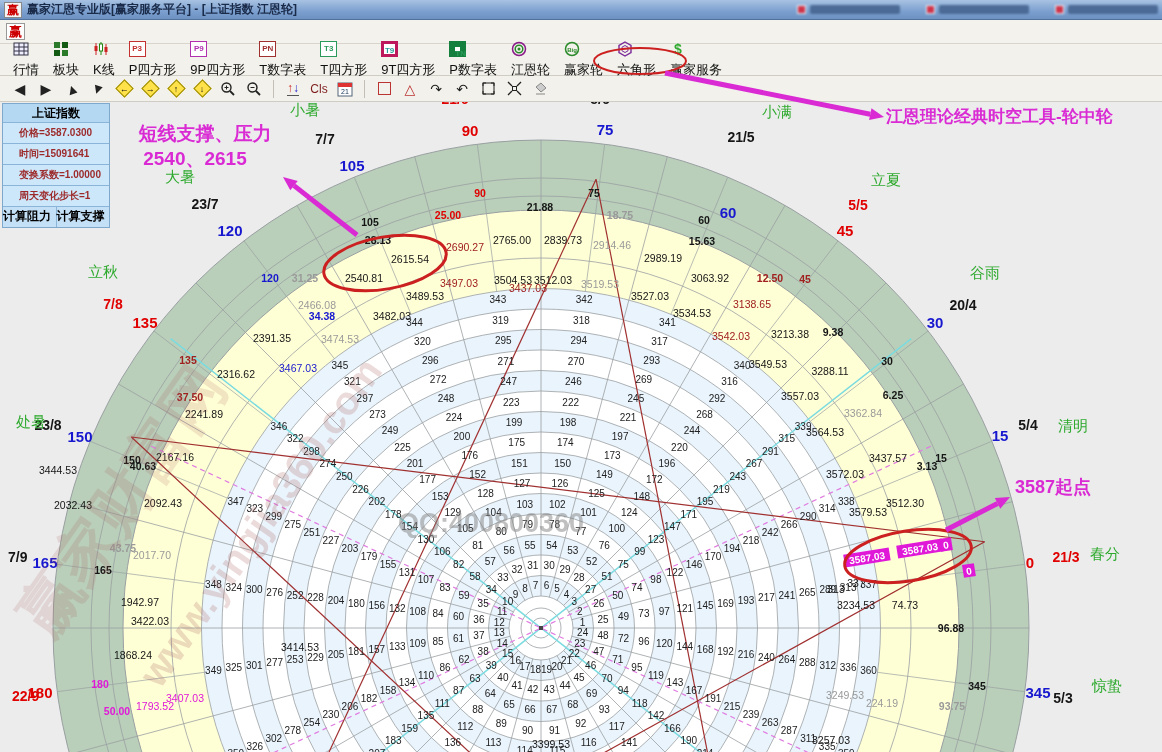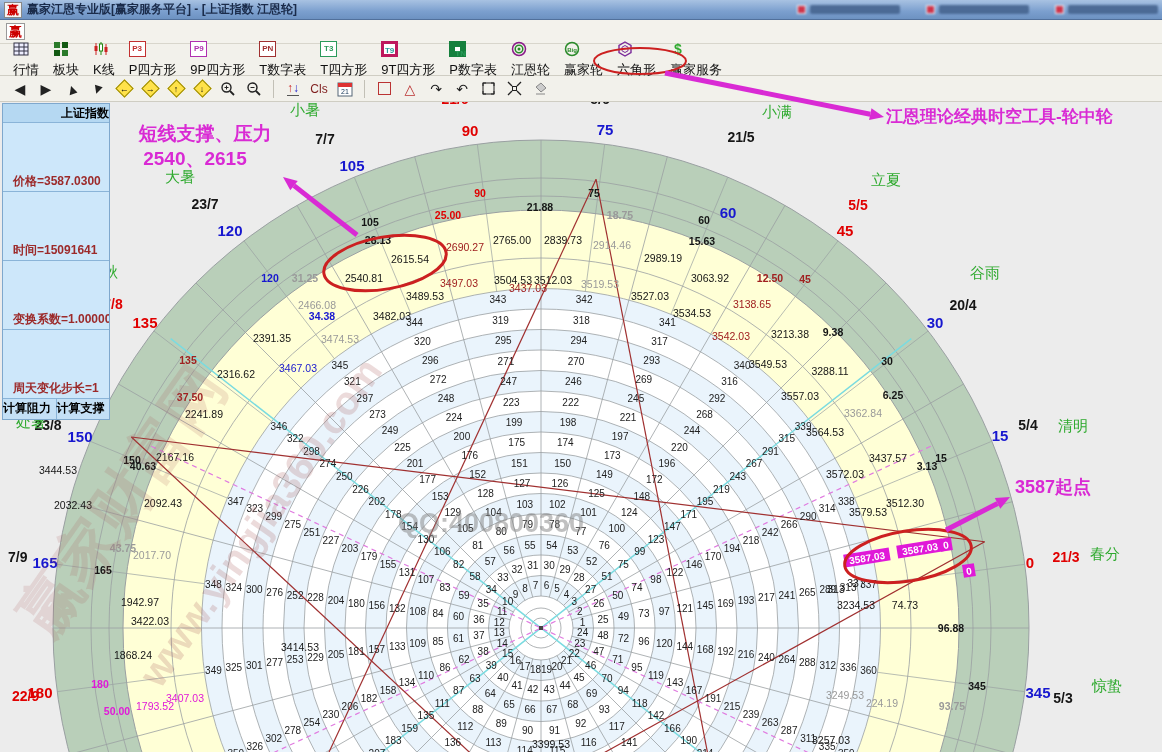--- a/index.html
+++ b/index.html
@@ -40,24 +40,24 @@
   .t2btn { width:24px; height:22px; display:flex; align-items:center; justify-content:center;
     font-size:14px; cursor:default; }
   .t2sep { width:1px; height:18px; background:#c2c0b6; margin:0 5px; }
   .diamond { width:13px; height:13px; background:#ffe24a; border:1px solid #9a8a00; transform:rotate(45deg);
     display:flex; align-items:center; justify-content:center; }
   .diamond span { transform:rotate(-45deg); font-size:9px; color:#111; font-weight:bold; }
 
   
   .panel { position:absolute; left:2px; top:103px; width:108px; z-index:25; font-weight:bold;
     border:1px solid #7fa8cd; background:#cde7fa; }
-  .panel .phead { height:19px; background:#b5d8f2; color:#000; font-size:12px; text-align:right;
+  .panel .phead { height:19px; background:#b5d8f2; color:#000; font-size:12px; text-align:center;
     line-height:19px; border-bottom:1px solid #8ab4d8; }
-  .panel .prow { height:21px; font-size:12px; color:#9c2a2a; line-height:20px; padding-left:10px;
-    border-bottom:1px solid #8ab4d8; white-space:nowrap; overflow:hidden; background:#cde7fa;margin-top:48px; }
+  .panel .prow { height:21px; font-size:10px; color:#9c2a2a; line-height:20px; padding-left:16px;
+    border-bottom:1px solid #8ab4d8; white-space:nowrap; overflow:hidden; background:#cde7fa; }
   .panel .pbtns { display:flex; }
   .panel .pbtn { flex:1; height:20px; font-size:12px; color:#000; line-height:19px;
     background:#c4e0f6; border-right:1px solid #8ab4d8; cursor:pointer; }
   .panel .pbtn:last-child { border-right:none; }
 
   svg text { user-select:none; }
   #wheelSvg { position:absolute; left:0; top:0; z-index:1; }
   #annoSvg  { position:absolute; left:0; top:0; z-index:40; pointer-events:none; }
 </style>
 </head>

